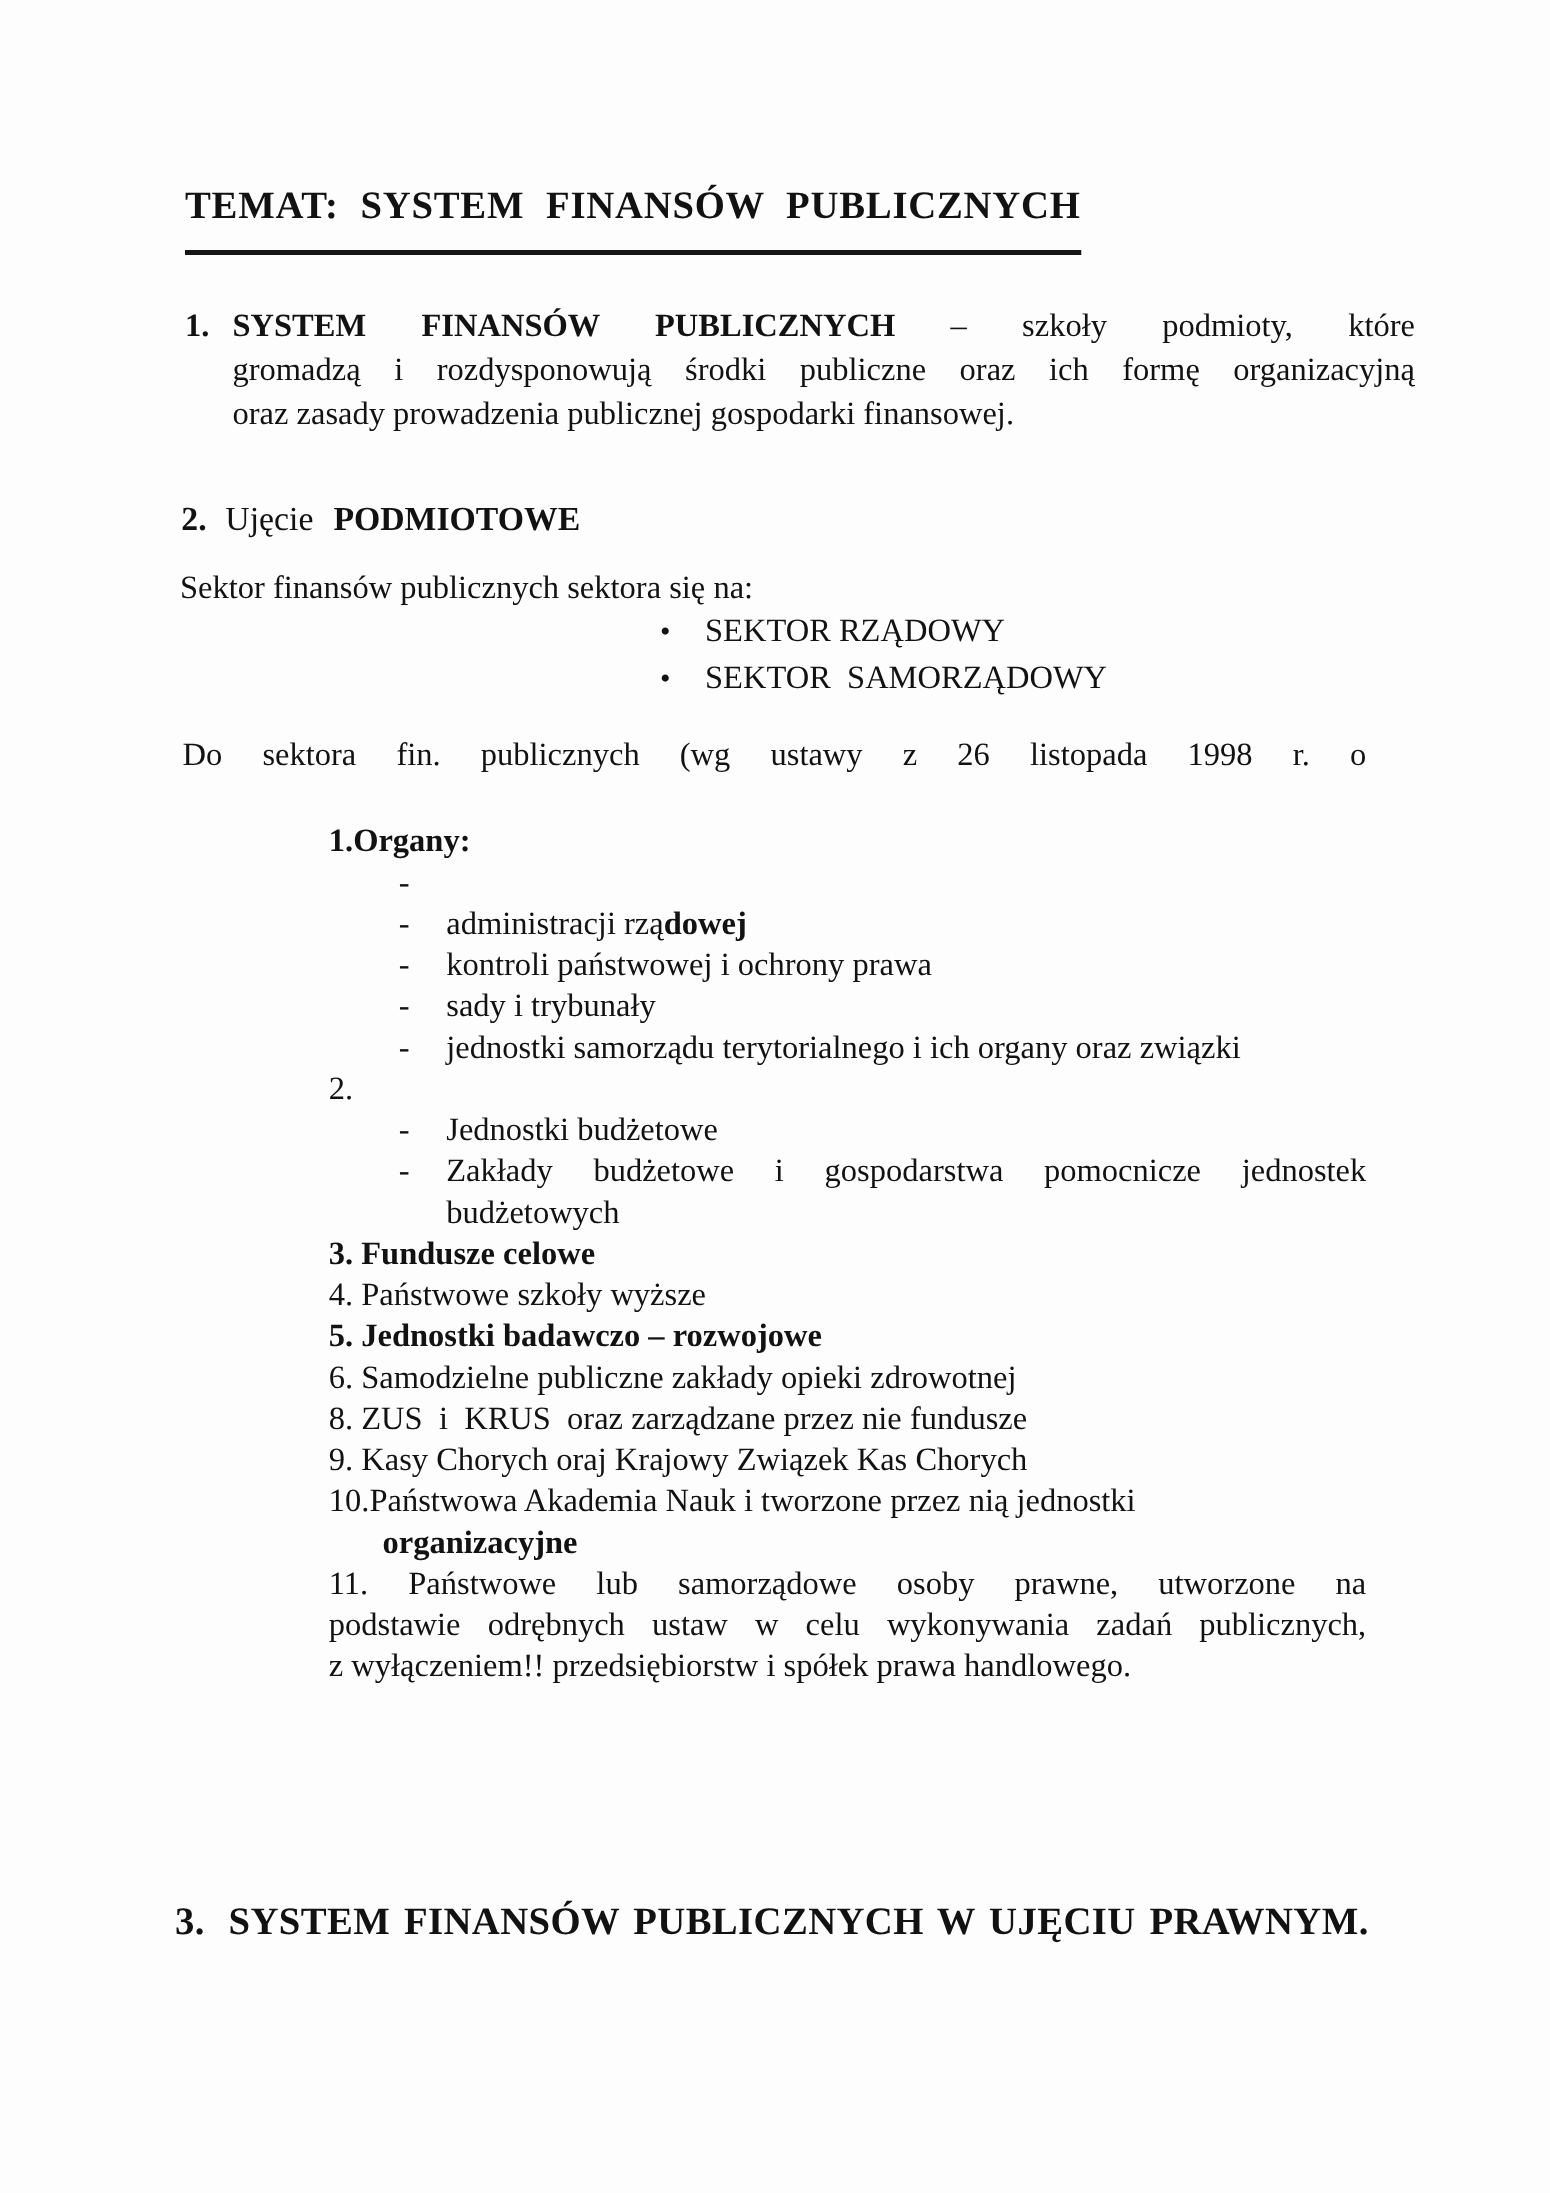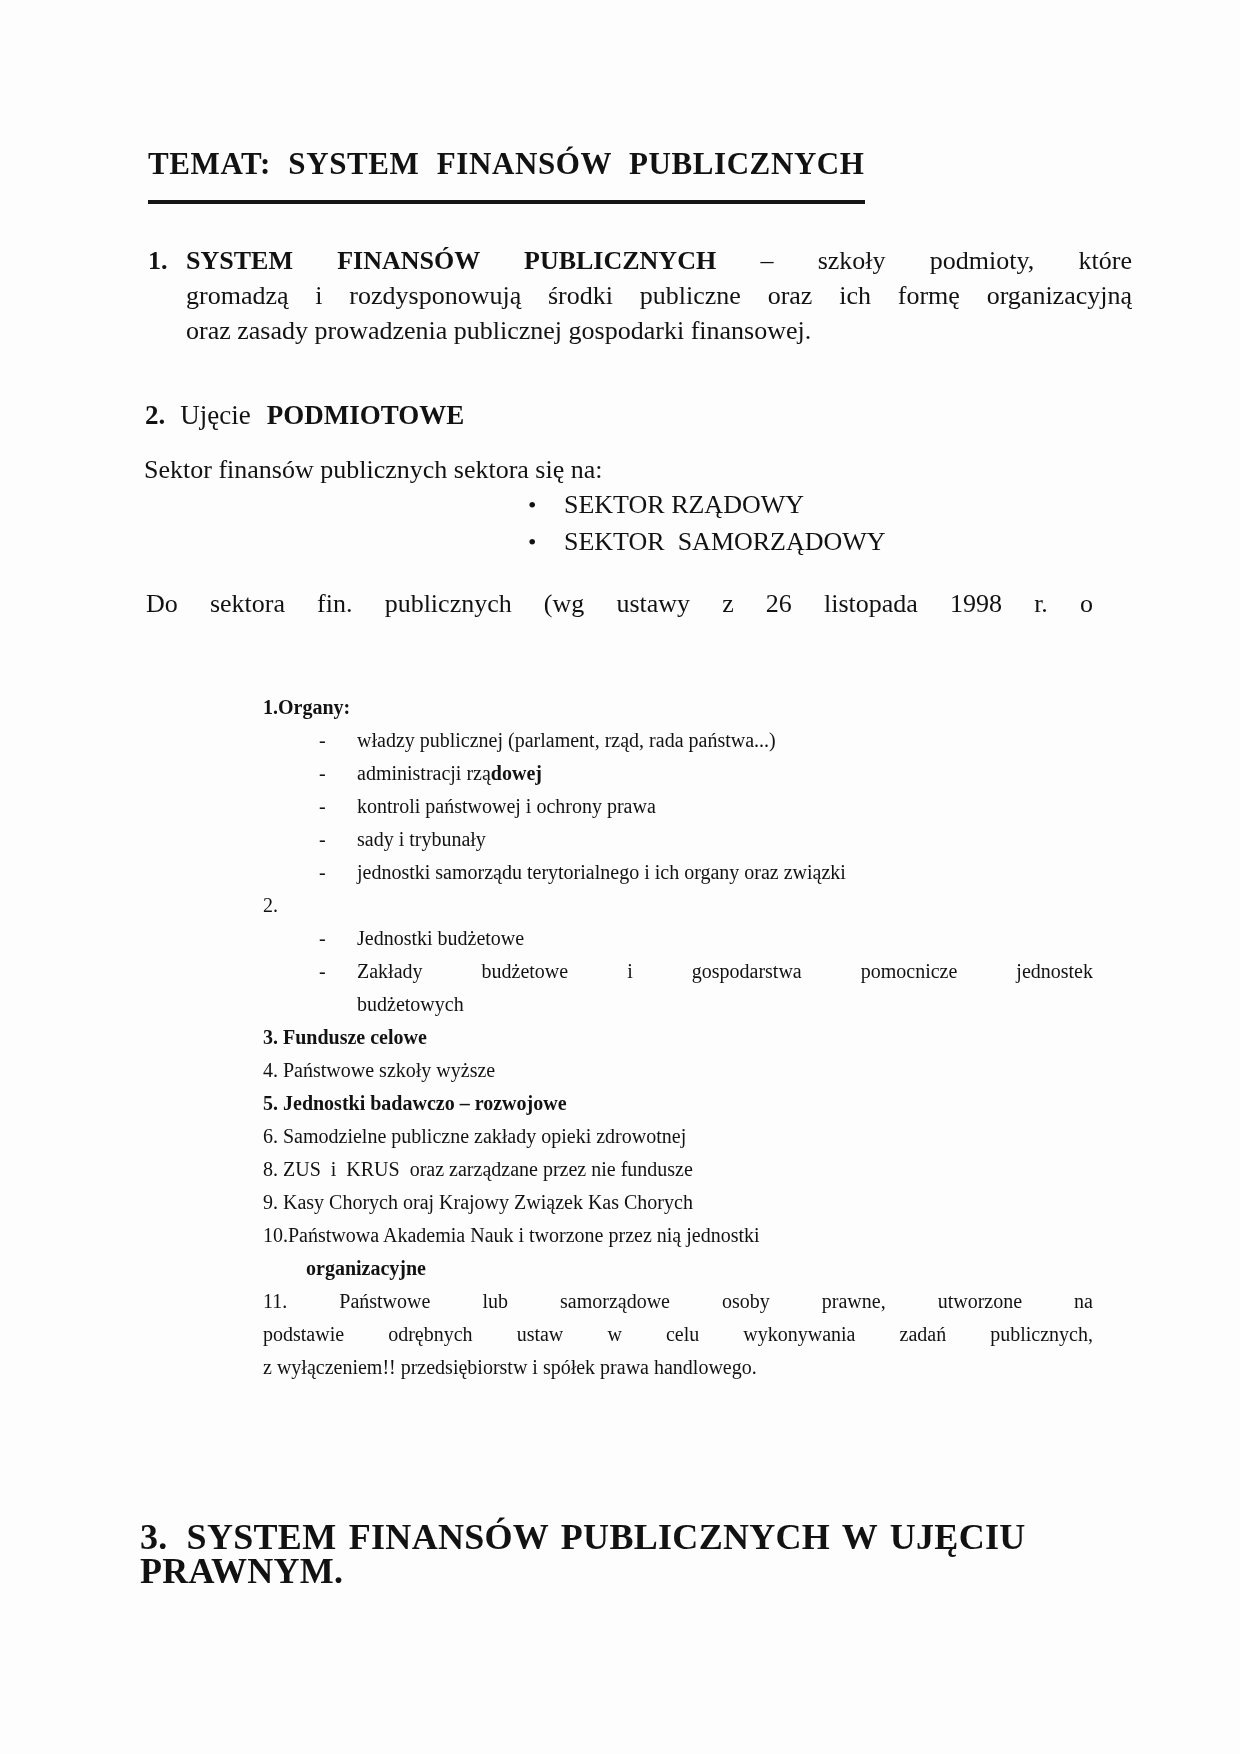--- a/index.html
+++ b/index.html
@@ -48,31 +48,31 @@
   
   .bullets { position:absolute; left:528px; top:486px; font-size:26px; }
   .bullets .brow { display:flex; align-items:baseline; height:37px; line-height:37px; }
   .bullets .marker { width:12px; font-size:24px; }
   .bullets .txt { margin-left:24px; white-space:pre-wrap; }
 
   
   .law { position:absolute; left:146px; top:586px; width:947px; }
 
   
-  .listblock { position:absolute; left:263px; top:691px; width:830px; font-size:20px; line-height:33px; }
+  .listblock { position:absolute; left:263px; top:656px; width:830px; font-size:26px; line-height:33px; }
   .row { min-height:33px; }
   .dash-row { position:relative; padding-left:94px; }
   .dash-row .dash { position:absolute; left:56px; top:0; }
   .dash-cont { padding-left:94px; }     
   .ind43 { padding-left:43px; }
 
   
   .sec3 {
     position:absolute; left:140px; top:1520px;
-    font-size:36px; font-weight:bold; line-height:34px;
+    font-size:31px; font-weight:bold; line-height:34px;
     letter-spacing:0.3px; word-spacing:3px;
   }
   .sec3 .num { margin-right:19px; }
 </style>
 </head>
 <body>
 
 <div class="page">
 
   <div class="doc-title">TEMAT: SYSTEM FINANSÓW PUBLICZNYCH</div>
@@ -103,21 +103,21 @@
 
   <div class="law body-text lh35">
     <div class="jline">Do sektora fin. publicznych  (wg ustawy z 26 listopada 1998 r. o</div>
   </div>
 
   <div class="listblock lh33">
 
     <div class="row b">1.Organy:</div>
 
     <div class="row dash-row">
-      <span class="dash">-</span><span class="pre">władzy publicznej (parlament, rząd, rada państwa...)</span><span class="b"></span>
+      <span class="dash">-</span><span class="b"></span>
     </div>
     <div class="row dash-row">
       <span class="dash">-</span><span class="pre">administracji rzą</span><span class="b">dowej</span>
     </div>
     <div class="row dash-row">
       <span class="dash">-</span><span class="pre">kontroli państwowej i ochrony prawa</span><span class="b"></span>
     </div>
     <div class="row dash-row">
       <span class="dash">-</span><span class="pre">sady i trybunały</span><span class="b"></span>
     </div>

